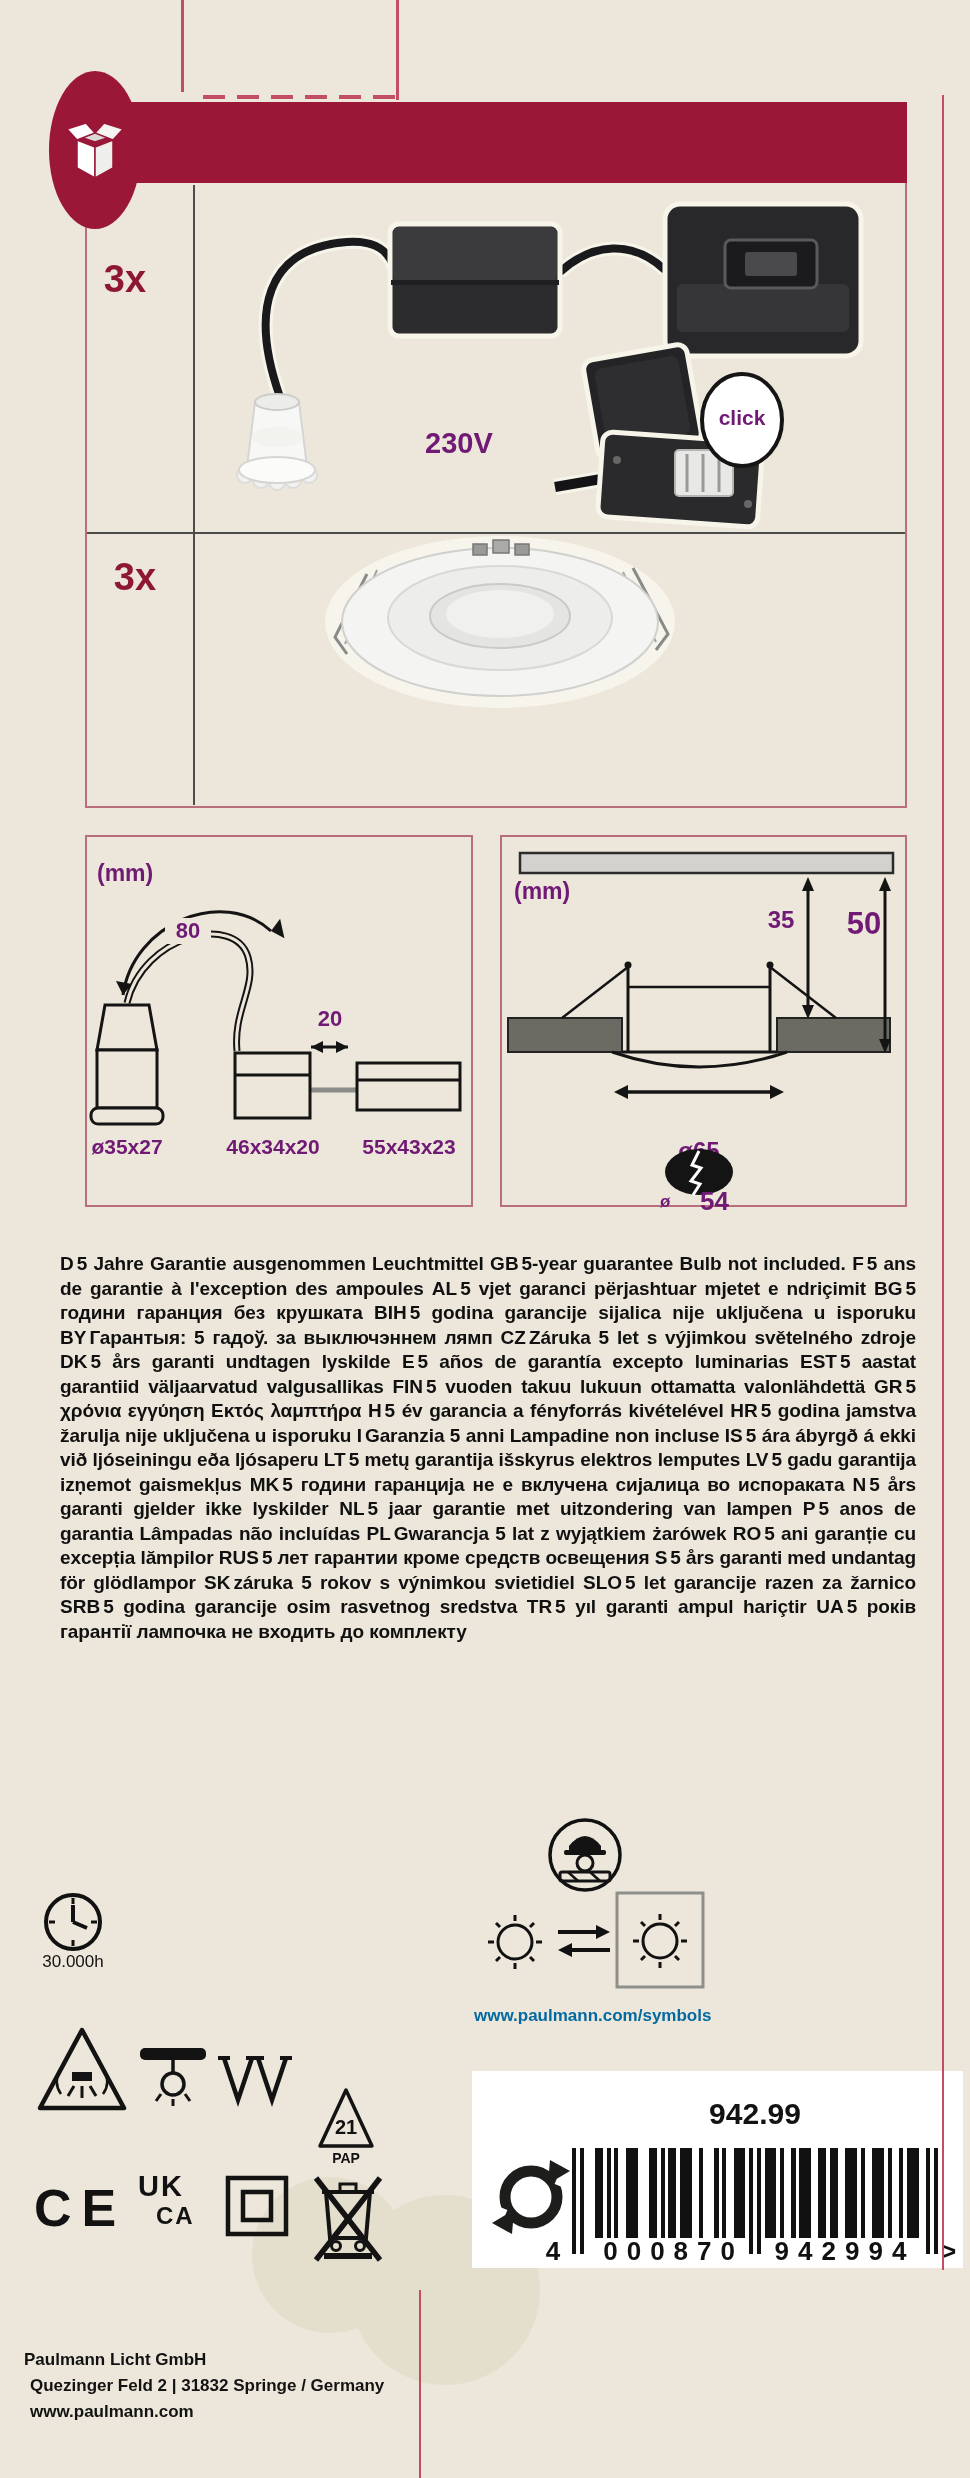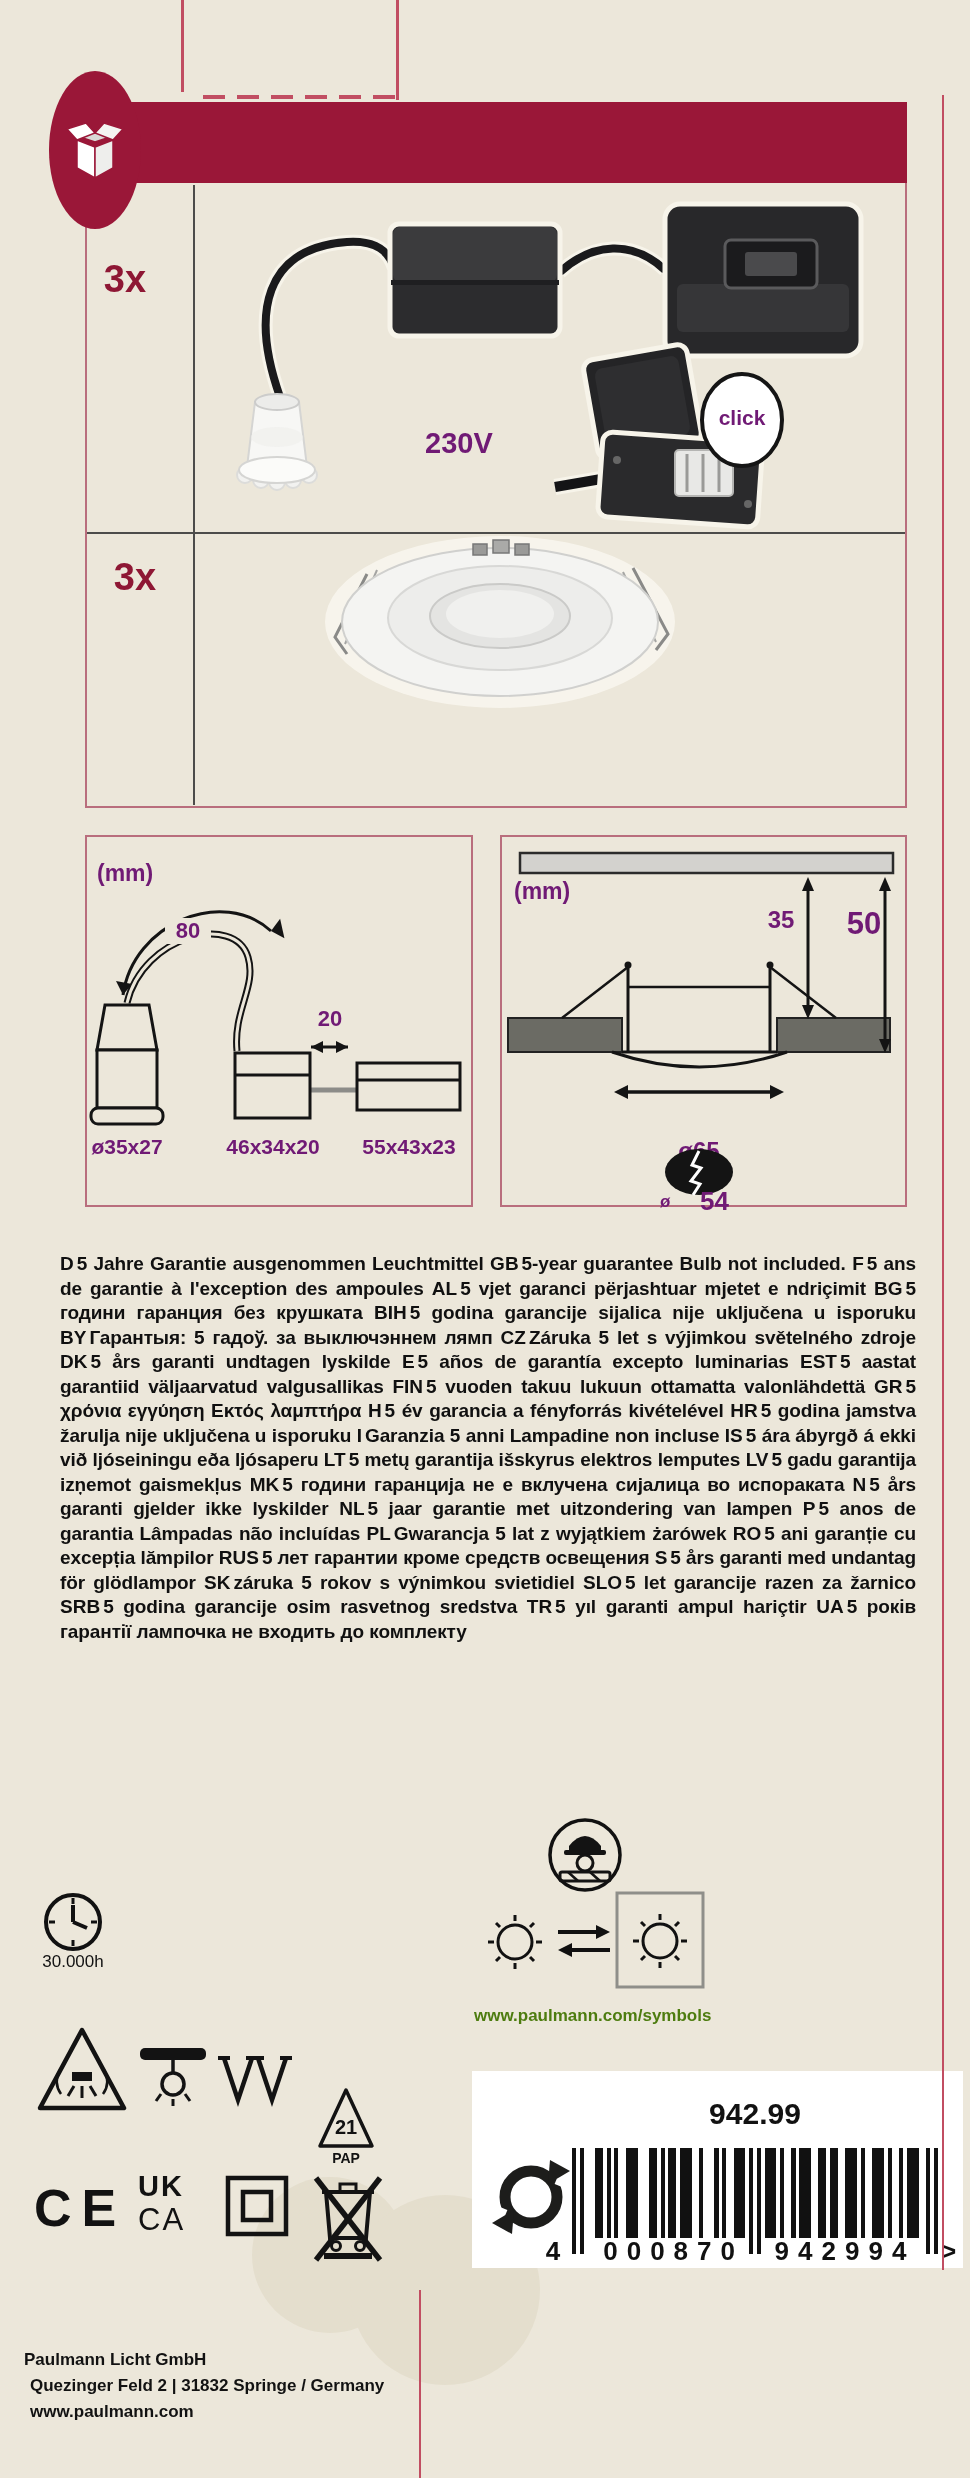--- a/index.html
+++ b/index.html
@@ -240,21 +240,21 @@
         <line x1="220" y1="156" x2="220" y2="162"></line>
       <line x1="193" y1="135" x2="199" y2="135"></line>
         <line x1="241" y1="135" x2="247" y2="135"></line>
       <line x1="201" y1="116" x2="205" y2="120"></line>
         <line x1="235" y1="150" x2="239" y2="154"></line>
       <line x1="239" y1="116" x2="235" y2="120"></line>
         <line x1="205" y1="150" x2="201" y2="154"></line>
     </g>
   </g>
 </svg>
-<div class="abs txt" style="left:474px;top:2006px;font-size:17px;font-weight:800;color:#4d7c0f;">www.paulmann.com/symbols</div>
+<div class="abs txt" style="left:474px;top:2006px;font-size:17px;font-weight:800;color:#0369a1;">www.paulmann.com/symbols</div>
 
 <svg style="left:40px;top:1888px;z-index:2;" width="70" height="70" viewBox="0 0 70 70">
   <circle cx="33" cy="34" r="27" fill="none" stroke="#111" stroke-width="4"></circle>
   <line x1="33" y1="10" x2="33" y2="16" stroke="#111" stroke-width="3"></line>
   <line x1="33" y1="52" x2="33" y2="58" stroke="#111" stroke-width="3"></line>
   <line x1="9" y1="34" x2="15" y2="34" stroke="#111" stroke-width="3"></line>
   <line x1="51" y1="34" x2="57" y2="34" stroke="#111" stroke-width="3"></line>
   <line x1="33" y1="34" x2="33" y2="17" stroke="#111" stroke-width="4"></line>
   <line x1="33" y1="34" x2="47" y2="40" stroke="#111" stroke-width="4"></line>
 </svg>
@@ -367,19 +367,19 @@
     <path d="M298,172 L342,172 L338,218 L302,218 Z" fill="none" stroke="#131313" stroke-width="4"></path>
     <circle cx="308" cy="226" r="4.5" fill="none" stroke="#131313" stroke-width="3"></circle>
     <circle cx="332" cy="226" r="4.5" fill="none" stroke="#131313" stroke-width="3"></circle>
     <rect x="296" y="233" width="48" height="6" fill="#131313"></rect>
     <line x1="288" y1="158" x2="352" y2="240" stroke="#131313" stroke-width="5.5"></line>
     <line x1="352" y1="158" x2="288" y2="240" stroke="#131313" stroke-width="5.5"></line>
   </g>
 </svg>
 <div class="abs txt" style="left:34px;top:2178px;font-size:52px;font-weight:700;letter-spacing:10px;z-index:2;">CE</div>
 <div class="abs txt" style="left:138px;top:2170px;font-size:29px;font-weight:800;letter-spacing:2px;z-index:2;">UK</div>
-<div class="abs txt" style="left:138px;top:2202px;font-size:31px;font-weight:400;letter-spacing:2px;z-index:2;">CA</div>
+<div class="abs txt" style="left:156px;top:2202px;font-size:24px;font-weight:700;letter-spacing:2px;z-index:2;">CA</div>
 <div class="abs txt ctr" style="left:326px;top:2116px;width:40px;font-size:20px;font-weight:700;z-index:2;">21</div>
 <div class="abs txt ctr" style="left:321px;top:2150px;width:50px;font-size:14px;font-weight:800;z-index:2;">PAP</div>
 
 <div class="abs txt" style="left:24px;top:2350px;font-size:17px;font-weight:800;z-index:3;">Paulmann Licht GmbH</div>
 <div class="abs txt" style="left:30px;top:2376px;font-size:17px;font-weight:800;z-index:3;">Quezinger Feld 2 | 31832 Springe / Germany</div>
 <div class="abs txt" style="left:30px;top:2402px;font-size:17px;font-weight:800;z-index:3;">www.paulmann.com</div>
 
 </body></html>

